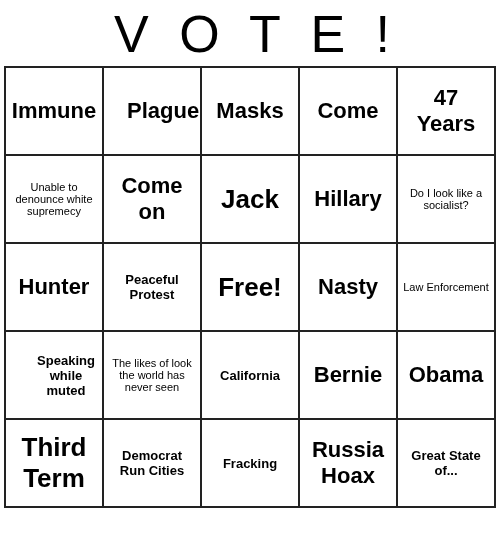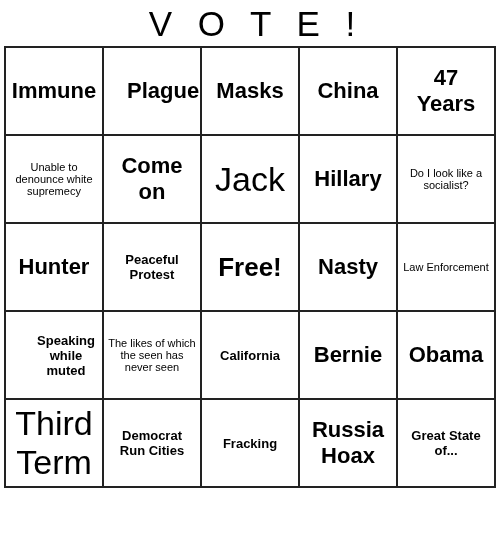--- a/index.html
+++ b/index.html
@@ -7,21 +7,21 @@
       width: 500px;
       height: 544px;
       background: #fff;
       font-family: Arial, sans-serif;
       display: flex;
       flex-direction: column;
       align-items: center;
       justify-content: flex-start;
     }
     .bingo-title {
-      font-size: 35px;
+      font-size: 52px;
       font-weight: normal;
       letter-spacing: 8px;
       text-align: center;
       width: 100%;
       padding: 4px 0 2px 12px;
     }
     .bingo-grid {
       border-collapse: collapse;
       width: 490px;
       table-layout: fixed;
@@ -29,22 +29,22 @@
     .bingo-grid td {
       border: 2px solid #222;
       width: 98px;
       height: 88px;
       text-align: center;
       vertical-align: middle;
       padding: 4px;
       overflow: hidden;
     }
     .cell-large {
-      font-size: 34px;
-      font-weight: normal;
+      font-size: 26px;
+      font-weight: bold;
     }
     .cell-medium {
       font-size: 22px;
       font-weight: bold;
     }
     .cell-small {
       font-size: 13px;
       font-weight: bold;
     }
     .cell-xsmall {
@@ -61,41 +61,41 @@
 <body>
 
 <div class="bingo-title">V O T E !</div>
 
 <table class="bingo-grid">
   <tbody id="grid-body">
       <tr>
         <td class="cell-medium" style="white-space: pre-line;">Immune</td>
         <td class="cell-medium" style="white-space: pre-line; padding-left: 23px;">Plague</td>
         <td class="cell-medium" style="white-space: pre-line;">Masks</td>
-        <td class="cell-medium" style="white-space: pre-line;">China</td>
+        <td class="cell-medium" style="white-space: pre-line;">Come</td>
         <td class="cell-medium" style="white-space: pre-line;">47
 Years</td>
       </tr>
       <tr>
         <td class="cell-xsmall" style="white-space: pre-line;">Unable to denounce white supremecy</td>
         <td class="cell-medium" style="white-space: pre-line; margin-left: 48px;">Come on</td>
         <td class="cell-large" style="white-space: pre-line;">Jack</td>
         <td class="cell-medium" style="white-space: pre-line;">Hillary</td>
         <td class="cell-xsmall" style="white-space: pre-line;">Do I look like a socialist?</td>
       </tr>
       <tr>
         <td class="cell-medium" style="white-space: pre-line;">Hunter</td>
         <td class="cell-small" style="white-space: pre-line;">Peaceful Protest</td>
         <td class="cell-large free-cell" style="white-space: pre-line; margin-top: 12px;">Free!</td>
         <td class="cell-medium" style="white-space: pre-line;">Nasty</td>
         <td class="cell-xsmall" style="white-space: pre-line;">Law Enforcement</td>
       </tr>
       <tr>
         <td class="cell-small" style="white-space: pre-line; padding-left: 28px;">Speaking while muted</td>
-        <td class="cell-xsmall" style="white-space: pre-line;">The likes of which the seen has never seen</td>
+        <td class="cell-xsmall" style="white-space: pre-line;">The likes of look the world has never seen</td>
         <td class="cell-small" style="white-space: pre-line;">California</td>
         <td class="cell-medium" style="white-space: pre-line;">Bernie</td>
         <td class="cell-medium" style="white-space: pre-line; text-align: center;">Obama</td>
       </tr>
       <tr>
         <td class="cell-large" style="white-space: pre-line;">Third Term</td>
         <td class="cell-small" style="white-space: pre-line; margin-top: 43px;">Democrat Run Cities</td>
         <td class="cell-small" style="white-space: pre-line; border-radius: 11px;">Fracking</td>
         <td class="cell-medium" style="white-space: pre-line;">Russia Hoax</td>
         <td class="cell-small" style="white-space: pre-line;">Great State of...</td>

